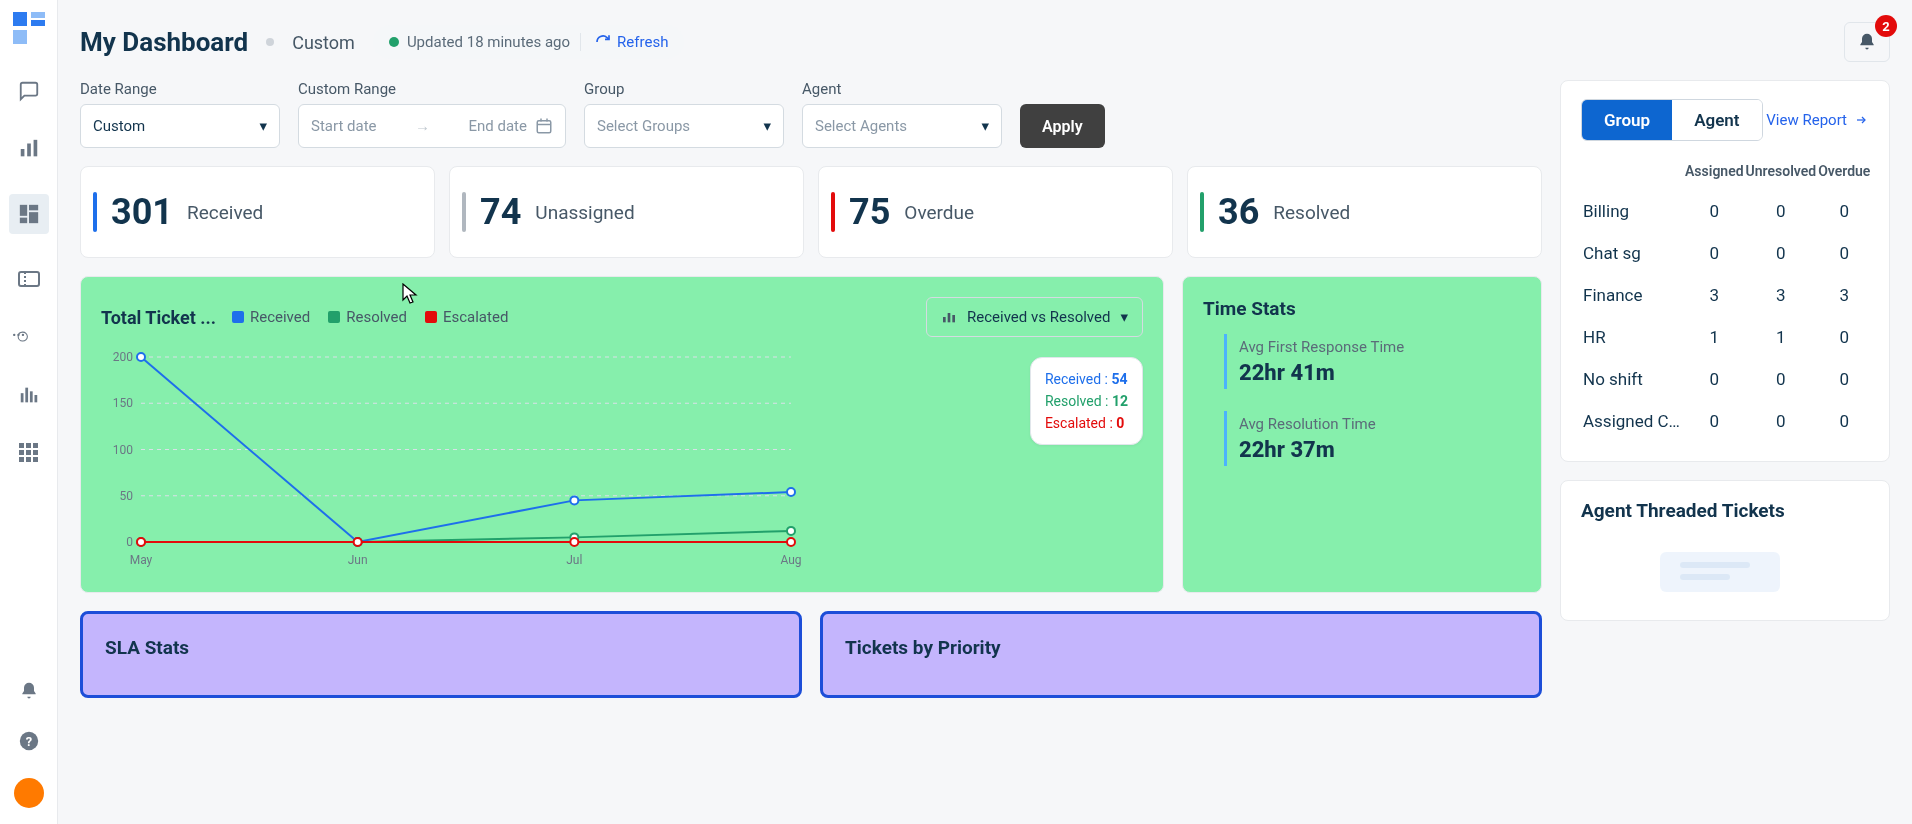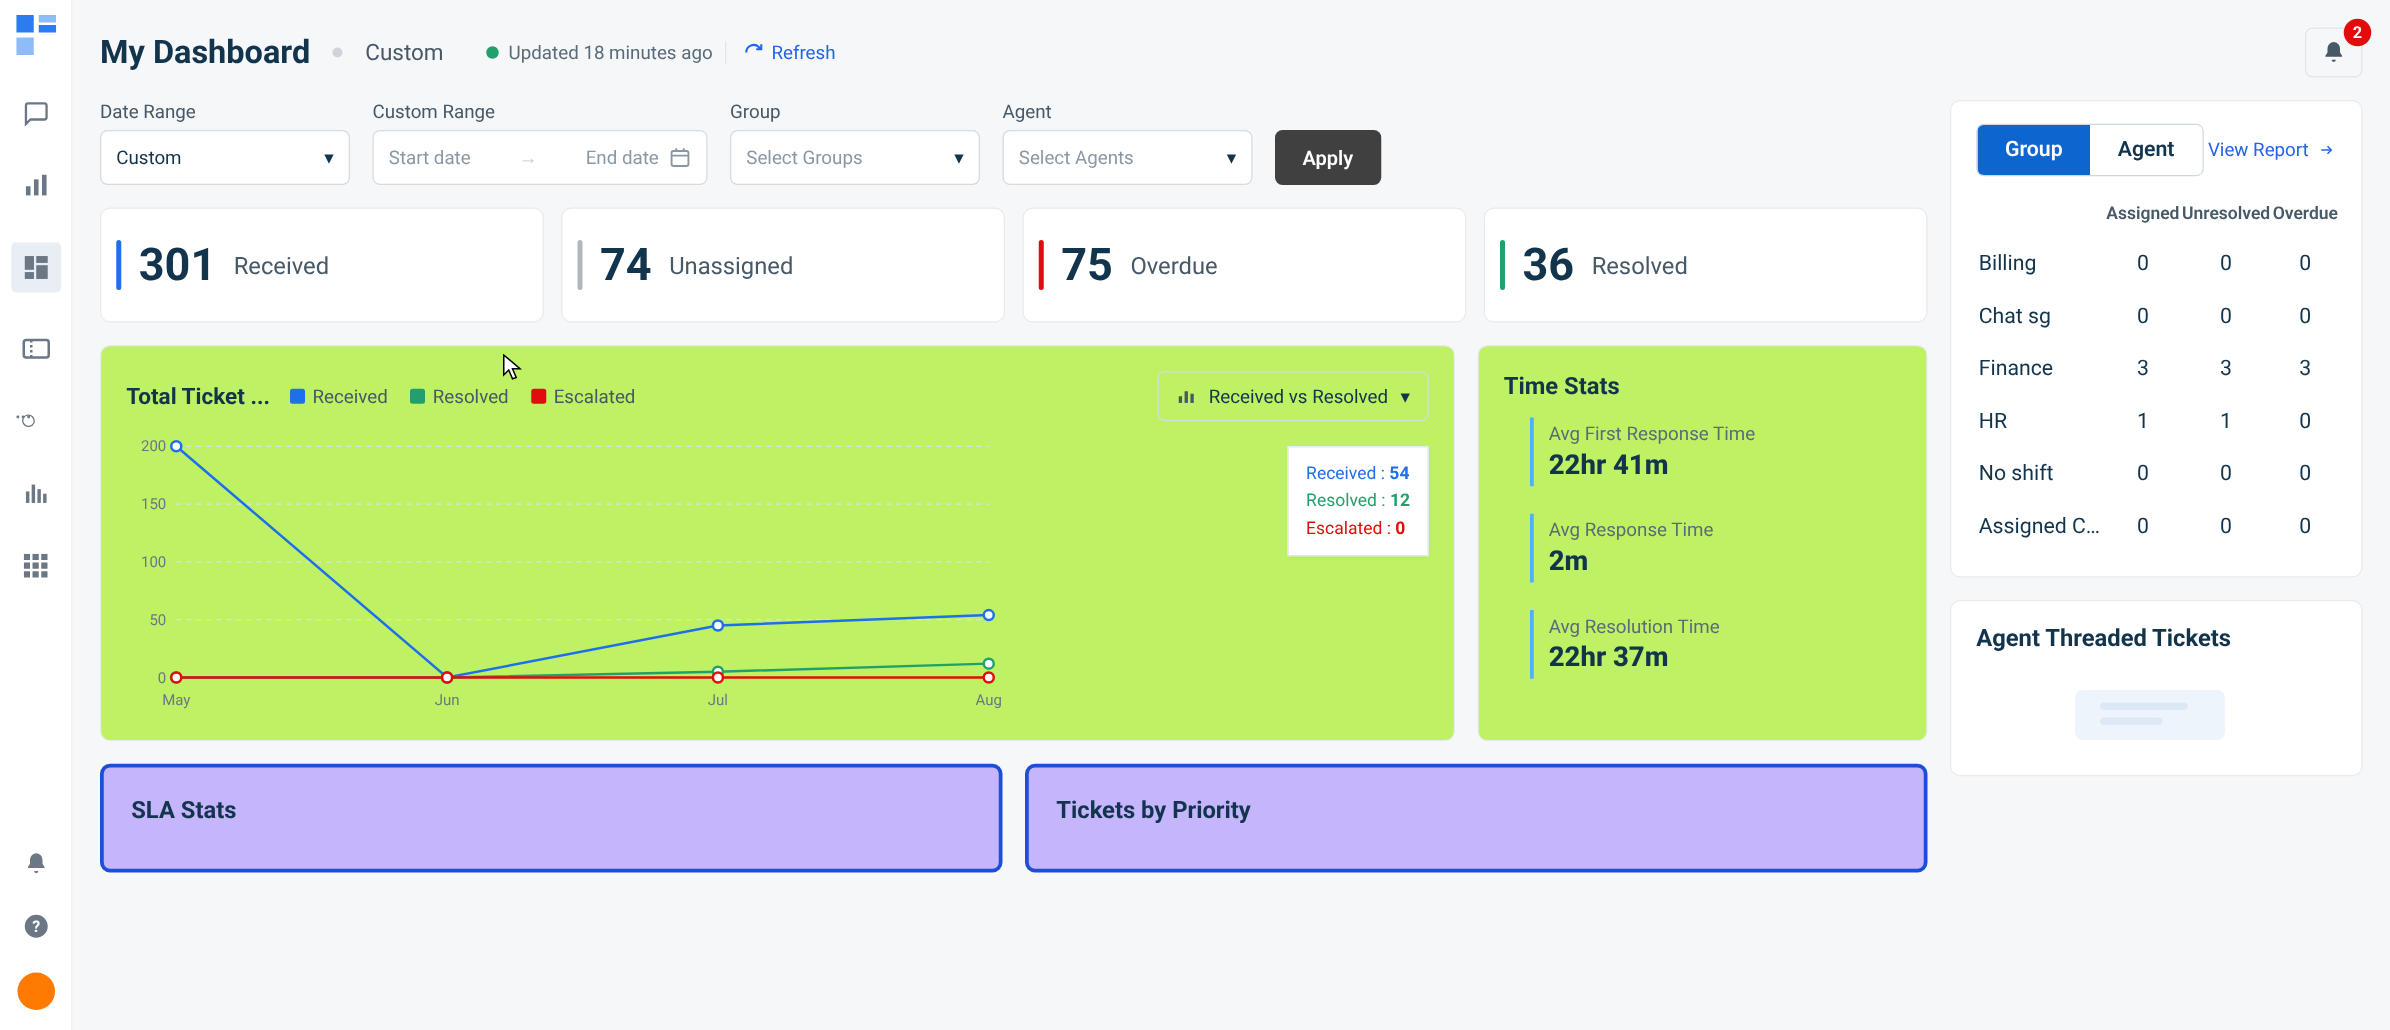--- a/index.html
+++ b/index.html
@@ -30,33 +30,33 @@
 .select .caret{ margin-left:auto; }
 .date-range{ width:268px; color:#8a98a6;}
 .date-range .sep{flex:1; text-align:center; color:#c0c8cf;}
 .placeholder{color:#8a98a6;}
 .apply-btn{ height:44px; padding:0 22px; background:#404040; color:#fff; border:none; border-radius:6px; font-size:16px; font-weight:600; cursor:pointer;}
 .stat-row{ display:flex; gap:14px; margin-bottom:18px;}
 .stat-card{ flex:1; background:#fff; border:1px solid #e8eaed; border-radius:8px; padding:24px 20px 24px 12px; display:flex; align-items:center; gap:14px;}
 .stat-bar{ width:4px; height:40px; border-radius:2px;}
 .stat-num{ font-size:36px; font-weight:700;}
 .stat-name{ font-size:19px; color:#475867;}
-.panel{ background:#bef264; border:1px solid #e8eaed; border-radius:8px; padding:20px;}
+.panel{ background:#86efac; border:1px solid #e8eaed; border-radius:8px; padding:20px;}
 .chart-row{ display:flex; gap:18px; margin-bottom:18px;}
 .chart-panel{ flex:1; }
 .time-panel{ width:360px; flex-shrink:0;}
 .panel-title{ font-size:19px; font-weight:700; margin-bottom:14px;}
 .chart-header{ display:flex; align-items:center; gap:16px; margin-bottom:10px;}
 .chart-title{ font-size:18px; font-weight:700; white-space:nowrap; overflow:hidden; text-overflow:ellipsis; max-width:130px;}
 .legend{ display:flex; gap:18px; align-items:center;}
 .legend-item{ display:flex; align-items:center; gap:6px; font-size:15px; color:#475867;}
 .lg-sq{ width:12px; height:12px; border-radius:2px;}
 .chart-select{ margin-left:auto; height:40px; border:1px solid #d4dbe1; border-radius:6px; display:flex; align-items:center; padding:0 14px; gap:10px; font-size:15px; cursor:pointer;}
 .chart-wrap{ position:relative; }
-.chart-tooltip{ position:absolute; right:0; top:10px; background:#fff; border:1px solid #e1e6eb; border-radius:0; padding:10px 14px; font-size:14px; box-shadow:0 1px 3px rgba(0,0,0,0.05);}
+.chart-tooltip{ position:absolute; right:0; top:10px; background:#fff; border:1px solid #e1e6eb; border-radius:12px; padding:10px 14px; font-size:14px; box-shadow:0 1px 3px rgba(0,0,0,0.05);}
 .chart-tooltip div{ padding:3px 0;}
 .time-item{ border-left:3px solid #4bb3fd; padding:4px 0 4px 12px; margin-bottom:22px;margin-left:21px;}
 .time-label{ font-size:15px; color:#5b6b79; margin-bottom:4px;}
 .time-val{ font-size:22px; font-weight:800;}
 .bottom-row{ display:flex; gap:18px;}
 .bottom-panel{ flex:1; background:#c4b5fd; border:3px solid #1d4ed8; border-radius:8px; padding:22px;}
 .right-panel{ background:#fff; border:1px solid #e8eaed; border-radius:8px; padding:18px 20px; margin-bottom:18px;}
 .toggle{ display:flex; border:1px solid #cfd7df; border-radius:6px; overflow:hidden;}
 .toggle div{ padding:10px 22px; font-size:17px; font-weight:600; cursor:pointer;}
 .toggle .on{ background:#0d66d0; color:#fff;}
@@ -310,24 +310,20 @@
           </div>
         </div>
         <div class="panel time-panel">
           <div class="panel-title">Time Stats</div>
           <div id="time-items">
               <div class="time-item">
                 <div class="time-label">Avg First Response Time</div>
                 <div class="time-val">22hr 41m</div>
               </div>
               <div class="time-item">
-                <div class="time-label">Avg Response Time</div>
-                <div class="time-val">2m</div>
-              </div>
-              <div class="time-item">
                 <div class="time-label">Avg Resolution Time</div>
                 <div class="time-val">22hr 37m</div>
               </div>
             </div>
         </div>
       </div>
 
       <div class="bottom-row">
         <div class="bottom-panel">
           <div class="panel-title">SLA Stats</div>

